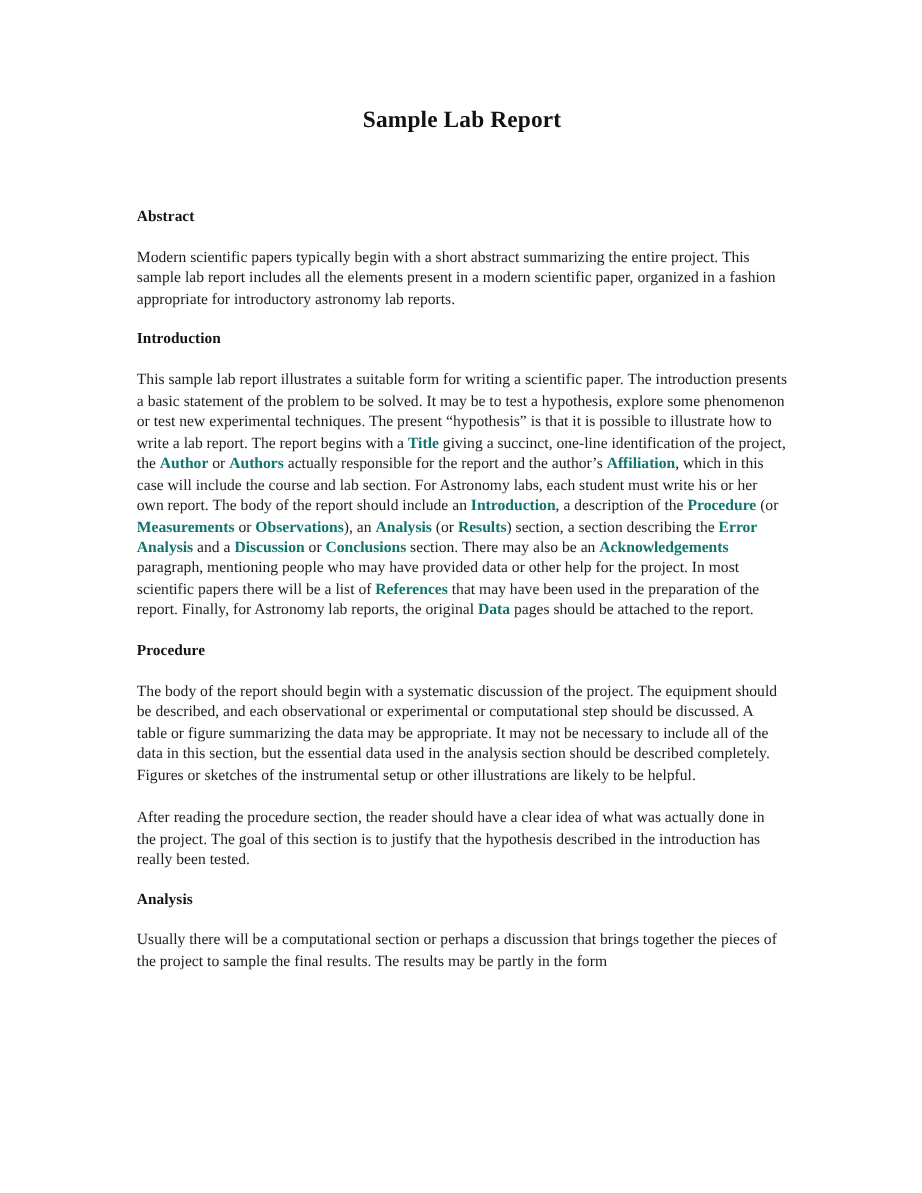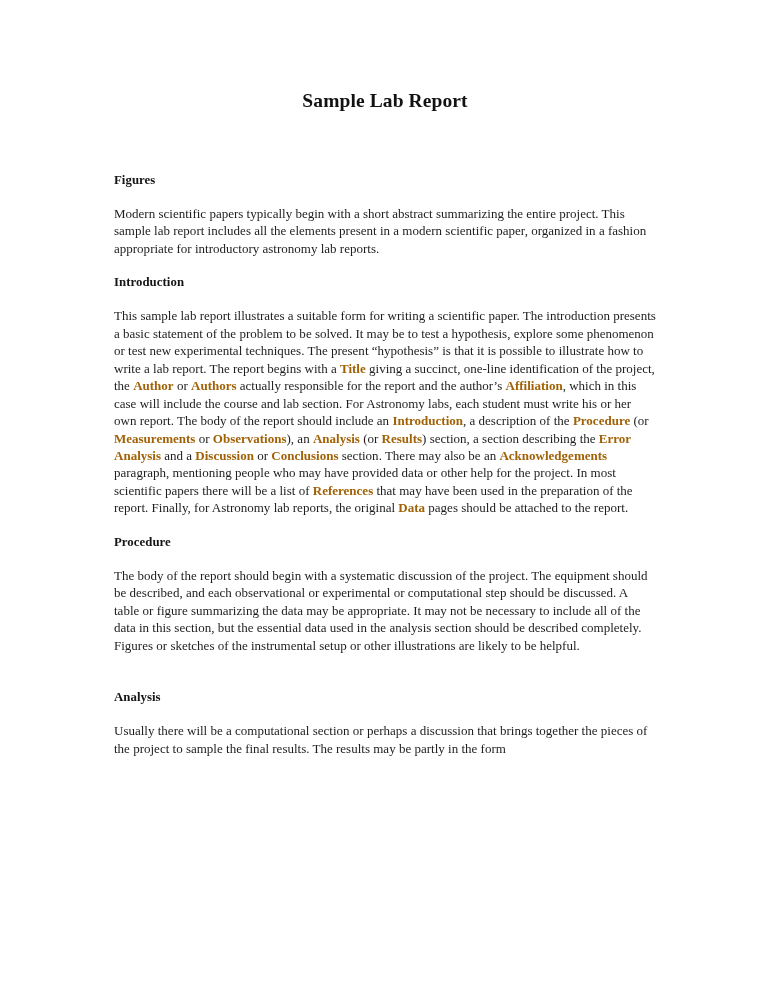--- a/index.html
+++ b/index.html
@@ -57,55 +57,56 @@
     line-height: 17.45px;
     margin: 0;
     padding: 0;
     text-align: left;
     color: #1d1d1d;
     letter-spacing: 0.005px;
   }
 
   .para b {
     font-weight: bold;
-    color: #a16207;
+    color: #0f766e;
   }
 
   
   .gap-title-abstract { height: 61px; }
   .gap-heading-para   { height: 17px; }
   .gap-para-heading   { height: 18px; }
   .gap-para-para      { height: 18px; }
 </style>
 </head>
 <body>
 
 <div class="page">
   <div class="content">
 
     <h1 class="doc-title">Sample Lab Report</h1>
 
     <div class="gap-title-abstract"></div>
 
-    <h2 class="section-heading">Figures</h2>
+    <h2 class="section-heading">Abstract</h2>
     <div class="gap-heading-para"></div>
     <p class="para">Modern scientific papers typically begin with a short abstract summarizing the entire project.  This sample lab report includes all the elements present in a modern scientific paper, organized in a fashion appropriate for introductory astronomy lab reports.</p>
 
     <div class="gap-para-heading"></div>
 
     <h2 class="section-heading">Introduction</h2>
     <div class="gap-heading-para"></div>
     <p class="para">This sample lab report illustrates a suitable form for writing a scientific paper.  The introduction presents a basic statement of the problem to be solved.  It may be to test a hypothesis, explore some phenomenon or test new experimental techniques.  The present “hypothesis” is that it is possible to illustrate how to write a lab report.  The report begins with a <b>Title</b> giving a succinct, one-line identification of the project, the <b>Author</b> or <b>Authors</b> actually responsible for the report and the author’s <b>Affiliation</b>, which in this case will include the course and lab section.  For Astronomy labs, each student must write his or her own report.  The body of the report should include an <b>Introduction</b>, a description of the <b>Procedure</b> (or <b>Measurements</b> or <b>Observations</b>), an <b>Analysis</b> (or <b>Results</b>) section, a section describing the <b>Error Analysis</b> and a <b>Discussion</b> or <b>Conclusions</b> section.  There may also be an <b>Acknowledgements</b> paragraph, mentioning people who may have provided data or other help for the project.  In most scientific papers there will be a list of <b>References</b> that may have been used in the preparation of the report.  Finally, for Astronomy lab reports, the original <b>Data</b> pages should be attached to the report.</p>
 
     <div class="gap-para-heading"></div>
 
     <h2 class="section-heading">Procedure</h2>
     <div class="gap-heading-para"></div>
     <p class="para">The body of the report should begin with a systematic discussion of the project. The equipment should be described, and each observational or experimental or computational step should be discussed.  A table or figure summarizing the data may be appropriate.  It may not be necessary to include all of the data in this section, but the essential data used in the analysis section should be described completely.  Figures or sketches of the instrumental setup or other illustrations are likely to be helpful.</p>
     <div class="gap-para-para"></div>
+    <p class="para">After reading the procedure section, the reader should have a clear idea of what was actually done in the project.  The goal of this section is to justify that the hypothesis described in the introduction has really been tested.</p>
 
     <div class="gap-para-heading"></div>
 
     <h2 class="section-heading">Analysis</h2>
     <div class="gap-heading-para"></div>
     <p class="para">Usually there will be a computational section or perhaps a discussion that brings together the pieces of the project to sample the final results.  The results may be partly in the form</p>
 
   </div>
 </div>
 

